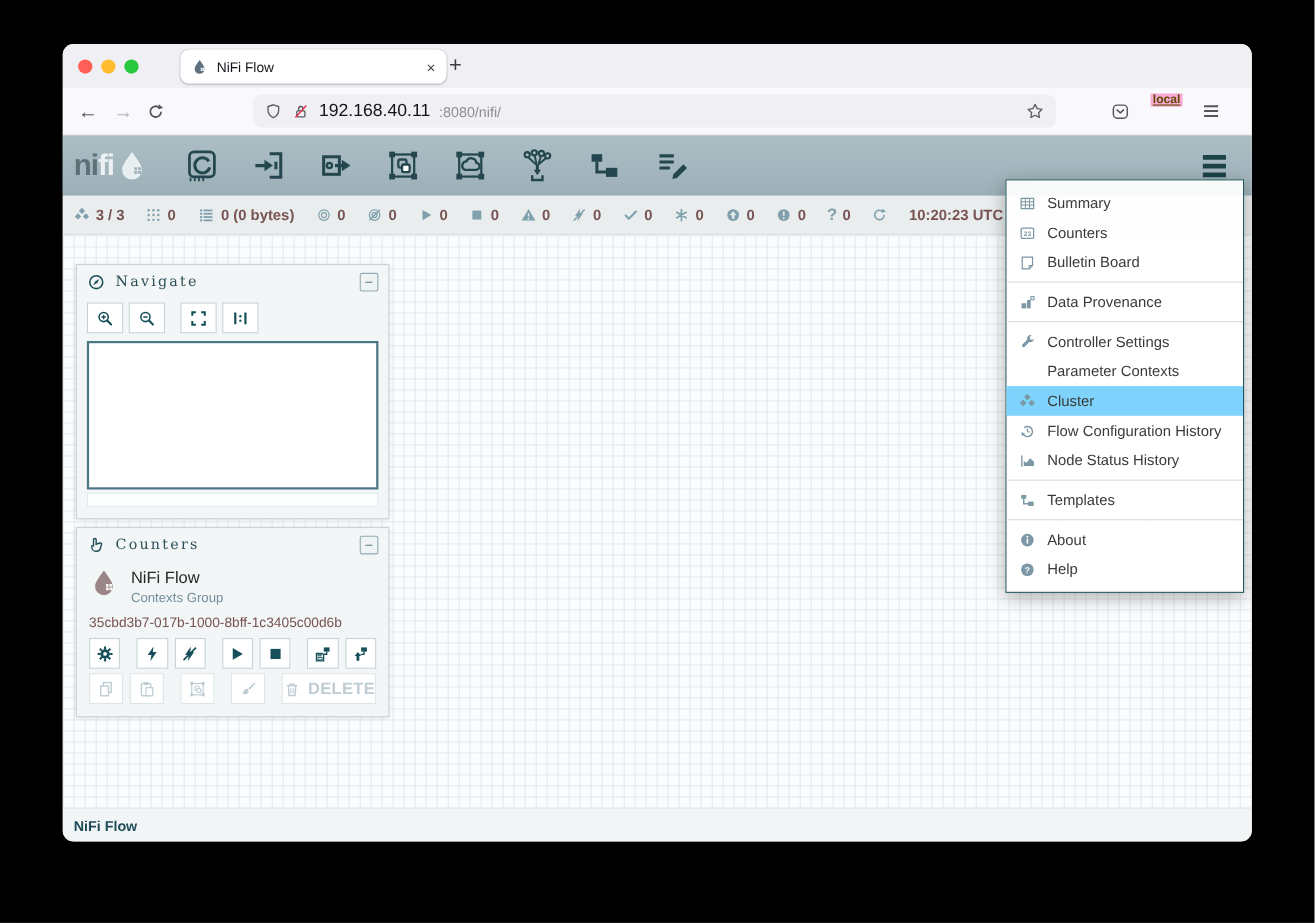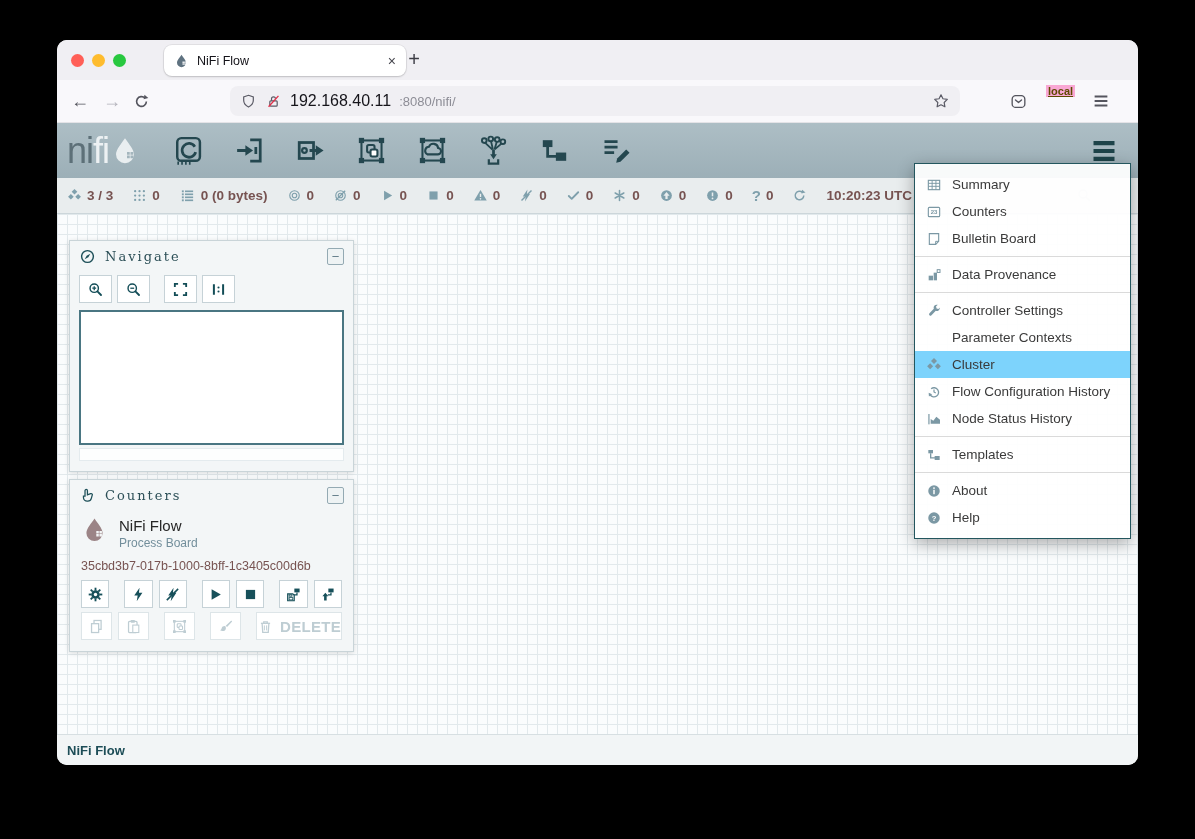--- a/index.html
+++ b/index.html
@@ -33,21 +33,21 @@
   .urlspacer{flex:1}
   .rightbtns{display:flex;align-items:center;gap:22px;margin-left:auto;margin-right:16px;color:#55555e}
   .avatar{position:relative;width:20px;height:20px}
   .avatar .face{width:18px;height:18px;border-radius:50%;background:radial-gradient(circle at 35% 35%,#ffb25e,#ef8f3a);margin-top:4px}
   .avatar .ctx{position:absolute;left:-4px;top:-6px;background:#f9a8d4;color:#5e4a00;
                font-size:11px;font-weight:bold;padding:0 2px;text-decoration:underline}
   
   .ntoolbar{height:55px;background:linear-gradient(#adbec5,#9cafb7);display:flex;align-items:center;
             gap:28px;padding-left:10px;flex:0 0 auto;color:#24474f}
   .logo{display:flex;align-items:center;margin-right:4px}
-  .logo .t{font-size:36px;font-weight:normal;letter-spacing:-1px;line-height:1}
+  .logo .t{font-size:27px;font-weight:bold;letter-spacing:-1px;line-height:1}
   .logo .ni{color:#5d7078}.logo .fi{color:#edf1f3}
   .logo .ldrop{color:#e9eef0;margin-left:1px}
   .tool svg{width:33px;height:33px}
   .appburger{margin-left:auto;margin-right:16px;width:36px;height:30px;color:#1d4349;
              display:flex;align-items:center;justify-content:center}
   
   .statusbar{height:35px;background:#e9edee;border-bottom:1px solid #ccd6da;display:flex;
              align-items:center;gap:19px;padding:0 10px;flex:0 0 auto;color:#7fa0ac;position:relative}
   .sitem{display:flex;align-items:center;gap:5px}
   .sitem svg{width:15px;height:15px}
@@ -643,21 +643,21 @@
         <span class="collapse">−</span>
       </div>
       <div class="oprow">
         <span class="opdrop">
             <svg>
               <use href="#sym-drop"></use>
             </svg>
           </span>
         <span>
           <div class="opname">NiFi Flow</div>
-          <div class="optype">Process Board</div>
+          <div class="optype">Contexts Group</div>
         </span>
       </div>
       <div class="opid">35cbd3b7-017b-1000-8bff-1c3405c00d6b</div>
       <div class="btnrow">
         <span class="obtn">
             <svg>
               <use href="#sym-gear"></use>
             </svg>
           </span>
         <span class="obtn mgap">

